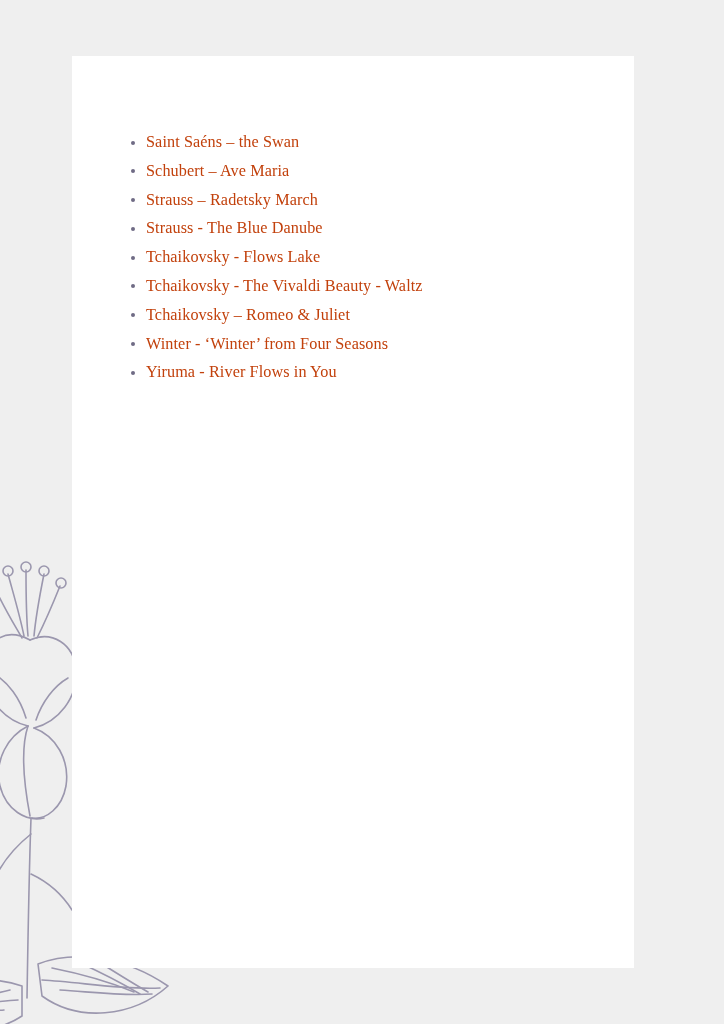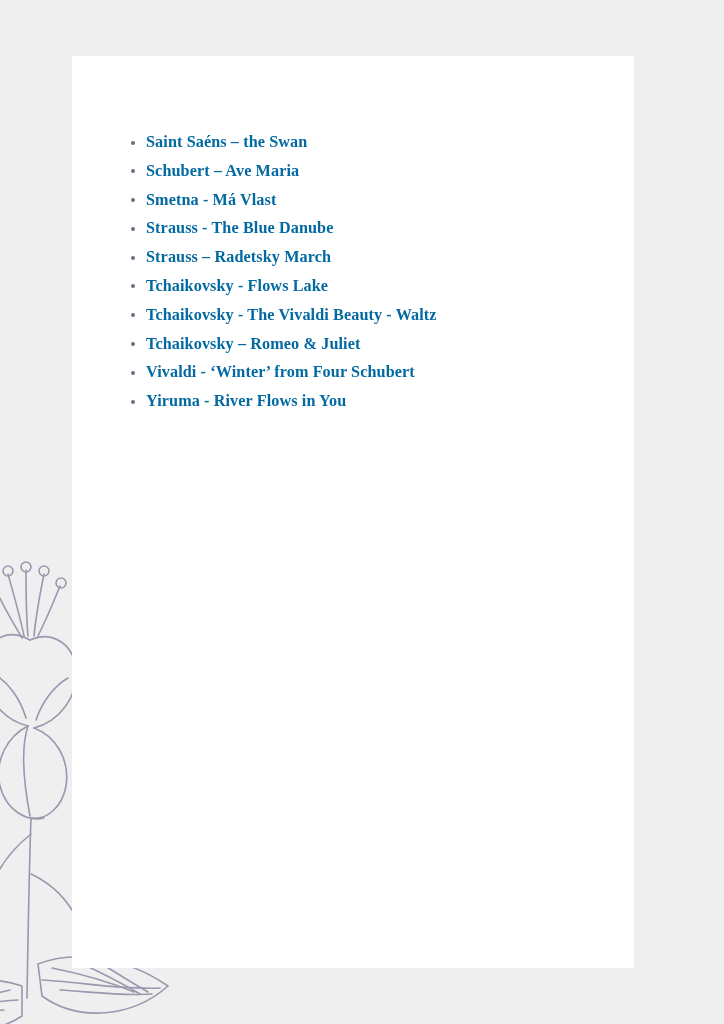--- a/index.html
+++ b/index.html
@@ -48,26 +48,25 @@
     right: 40px;
   }
 
   ul.track-list {
     margin: 0;
     padding: 0 0 0 22px;
     list-style: none;
   }
   ul.track-list li {
     position: relative;
-    color: #0369a1;
+    color: #c2410c;
     font-size: 16.2px;
     line-height: 28.8px;
     letter-spacing: 0.1px;
     white-space: nowrap;
-    font-weight: bold;
   }
   ul.track-list li::before {
     content: "";
     position: absolute;
     left: -15px;
     top: 12.5px;
     width: 4px;
     height: 4px;
     border-radius: 50%;
     background: #6f6b85;
@@ -119,23 +118,22 @@
       <path d="M14 602 C2 592 -14 594 -22 606 C-12 618 4 618 14 602 Z"></path>
     </g>
   </svg>
 </div>
 
 <div class="page-card">
   <div class="content">
     <ul class="track-list">
       <li>Saint Saéns – the Swan</li>
       <li>Schubert – Ave Maria</li>
-      <li>Smetna - Má Vlast</li>
+      <li>Strauss – Radetsky March</li>
       <li>Strauss - The Blue Danube</li>
-      <li>Strauss – Radetsky March</li>
       <li>Tchaikovsky - Flows Lake</li>
       <li>Tchaikovsky - The Vivaldi Beauty - Waltz</li>
       <li>Tchaikovsky – Romeo &amp; Juliet</li>
-      <li>Vivaldi - ‘Winter’ from Four Schubert</li>
+      <li>Winter - ‘Winter’ from Four Seasons</li>
       <li>Yiruma - River Flows in You</li>
     </ul>
   </div>
 </div>
 
 </body></html>

